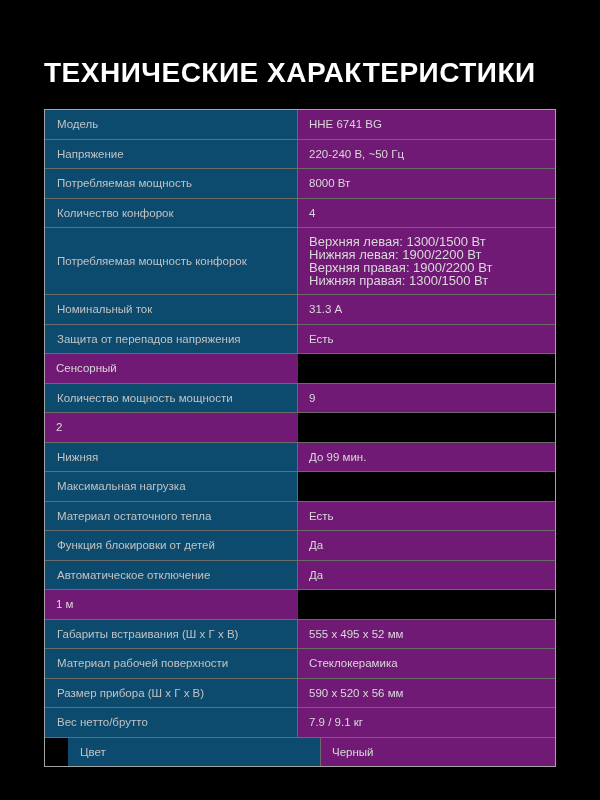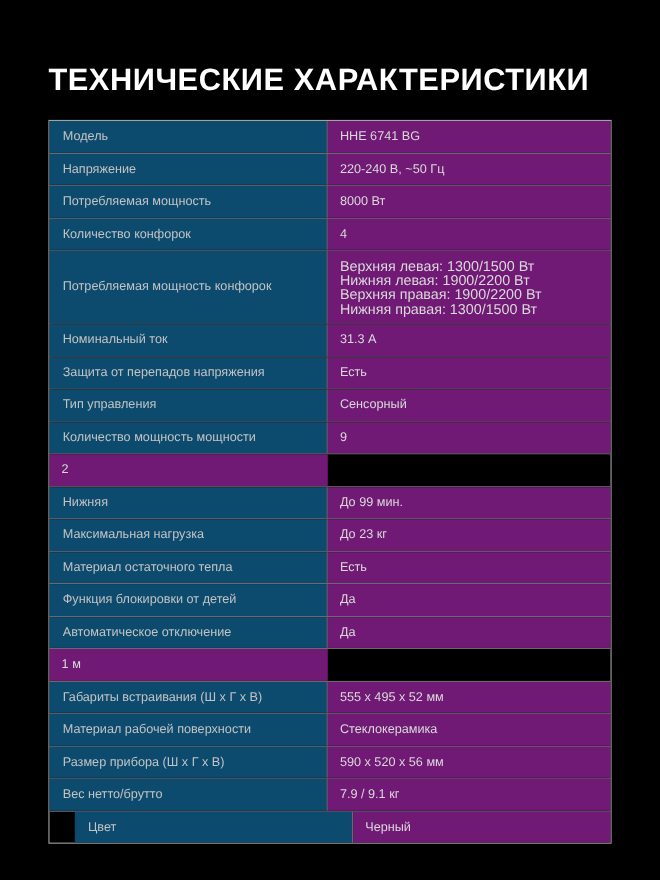--- a/index.html
+++ b/index.html
@@ -102,37 +102,35 @@
       </div>
       <div class="spec-row">
         <div class="spec-label">Номинальный ток</div>
         <div class="spec-value">31.3 А</div>
       </div>
       <div class="spec-row">
         <div class="spec-label">Защита от перепадов напряжения</div>
         <div class="spec-value">Есть</div>
       </div>
       <div class="spec-row">
-        <div class="spec-label">Тип управления</div>
         <div class="spec-value">Сенсорный</div>
       </div>
       <div class="spec-row">
         <div class="spec-label">Количество мощность мощности</div>
         <div class="spec-value">9</div>
       </div>
       <div class="spec-row">
         <div class="spec-value">2</div>
       </div>
       <div class="spec-row">
         <div class="spec-label">Нижняя</div>
         <div class="spec-value">До 99 мин.</div>
       </div>
       <div class="spec-row">
         <div class="spec-label">Максимальная нагрузка</div>
-        <div class="spec-value">До 23 кг</div>
       </div>
       <div class="spec-row">
         <div class="spec-label">Материал остаточного тепла</div>
         <div class="spec-value">Есть</div>
       </div>
       <div class="spec-row">
         <div class="spec-label">Функция блокировки от детей</div>
         <div class="spec-value">Да</div>
       </div>
       <div class="spec-row">

